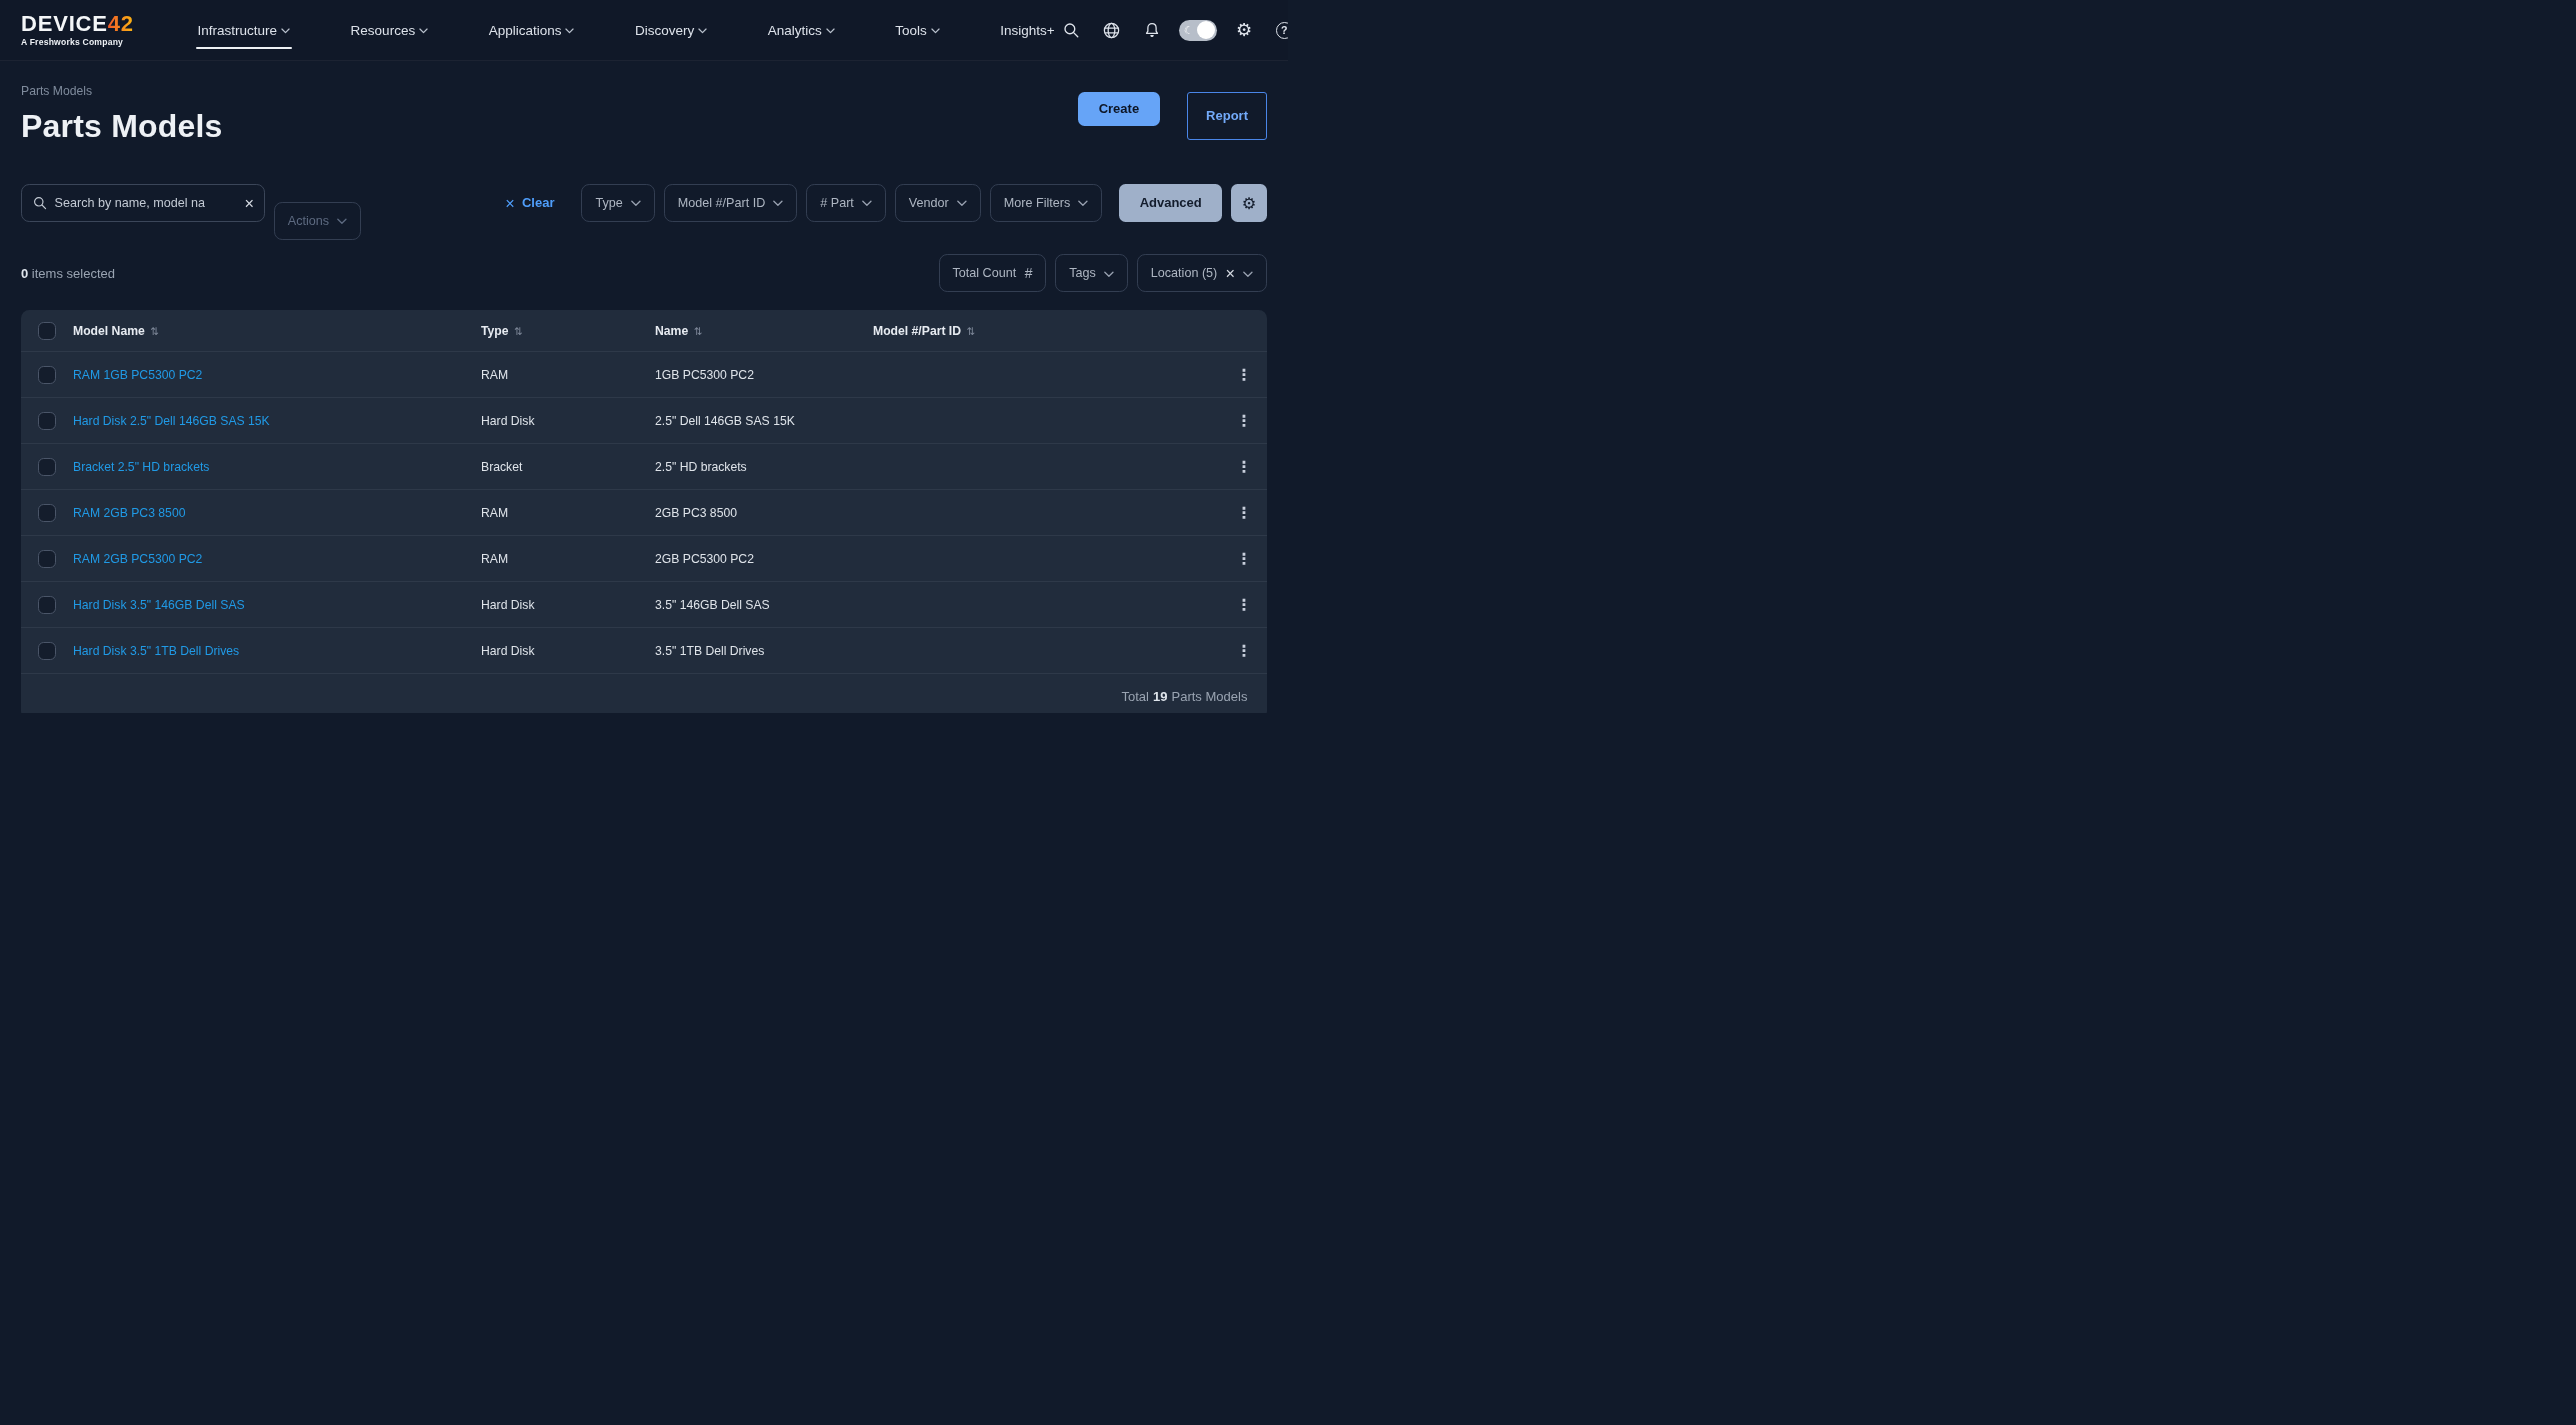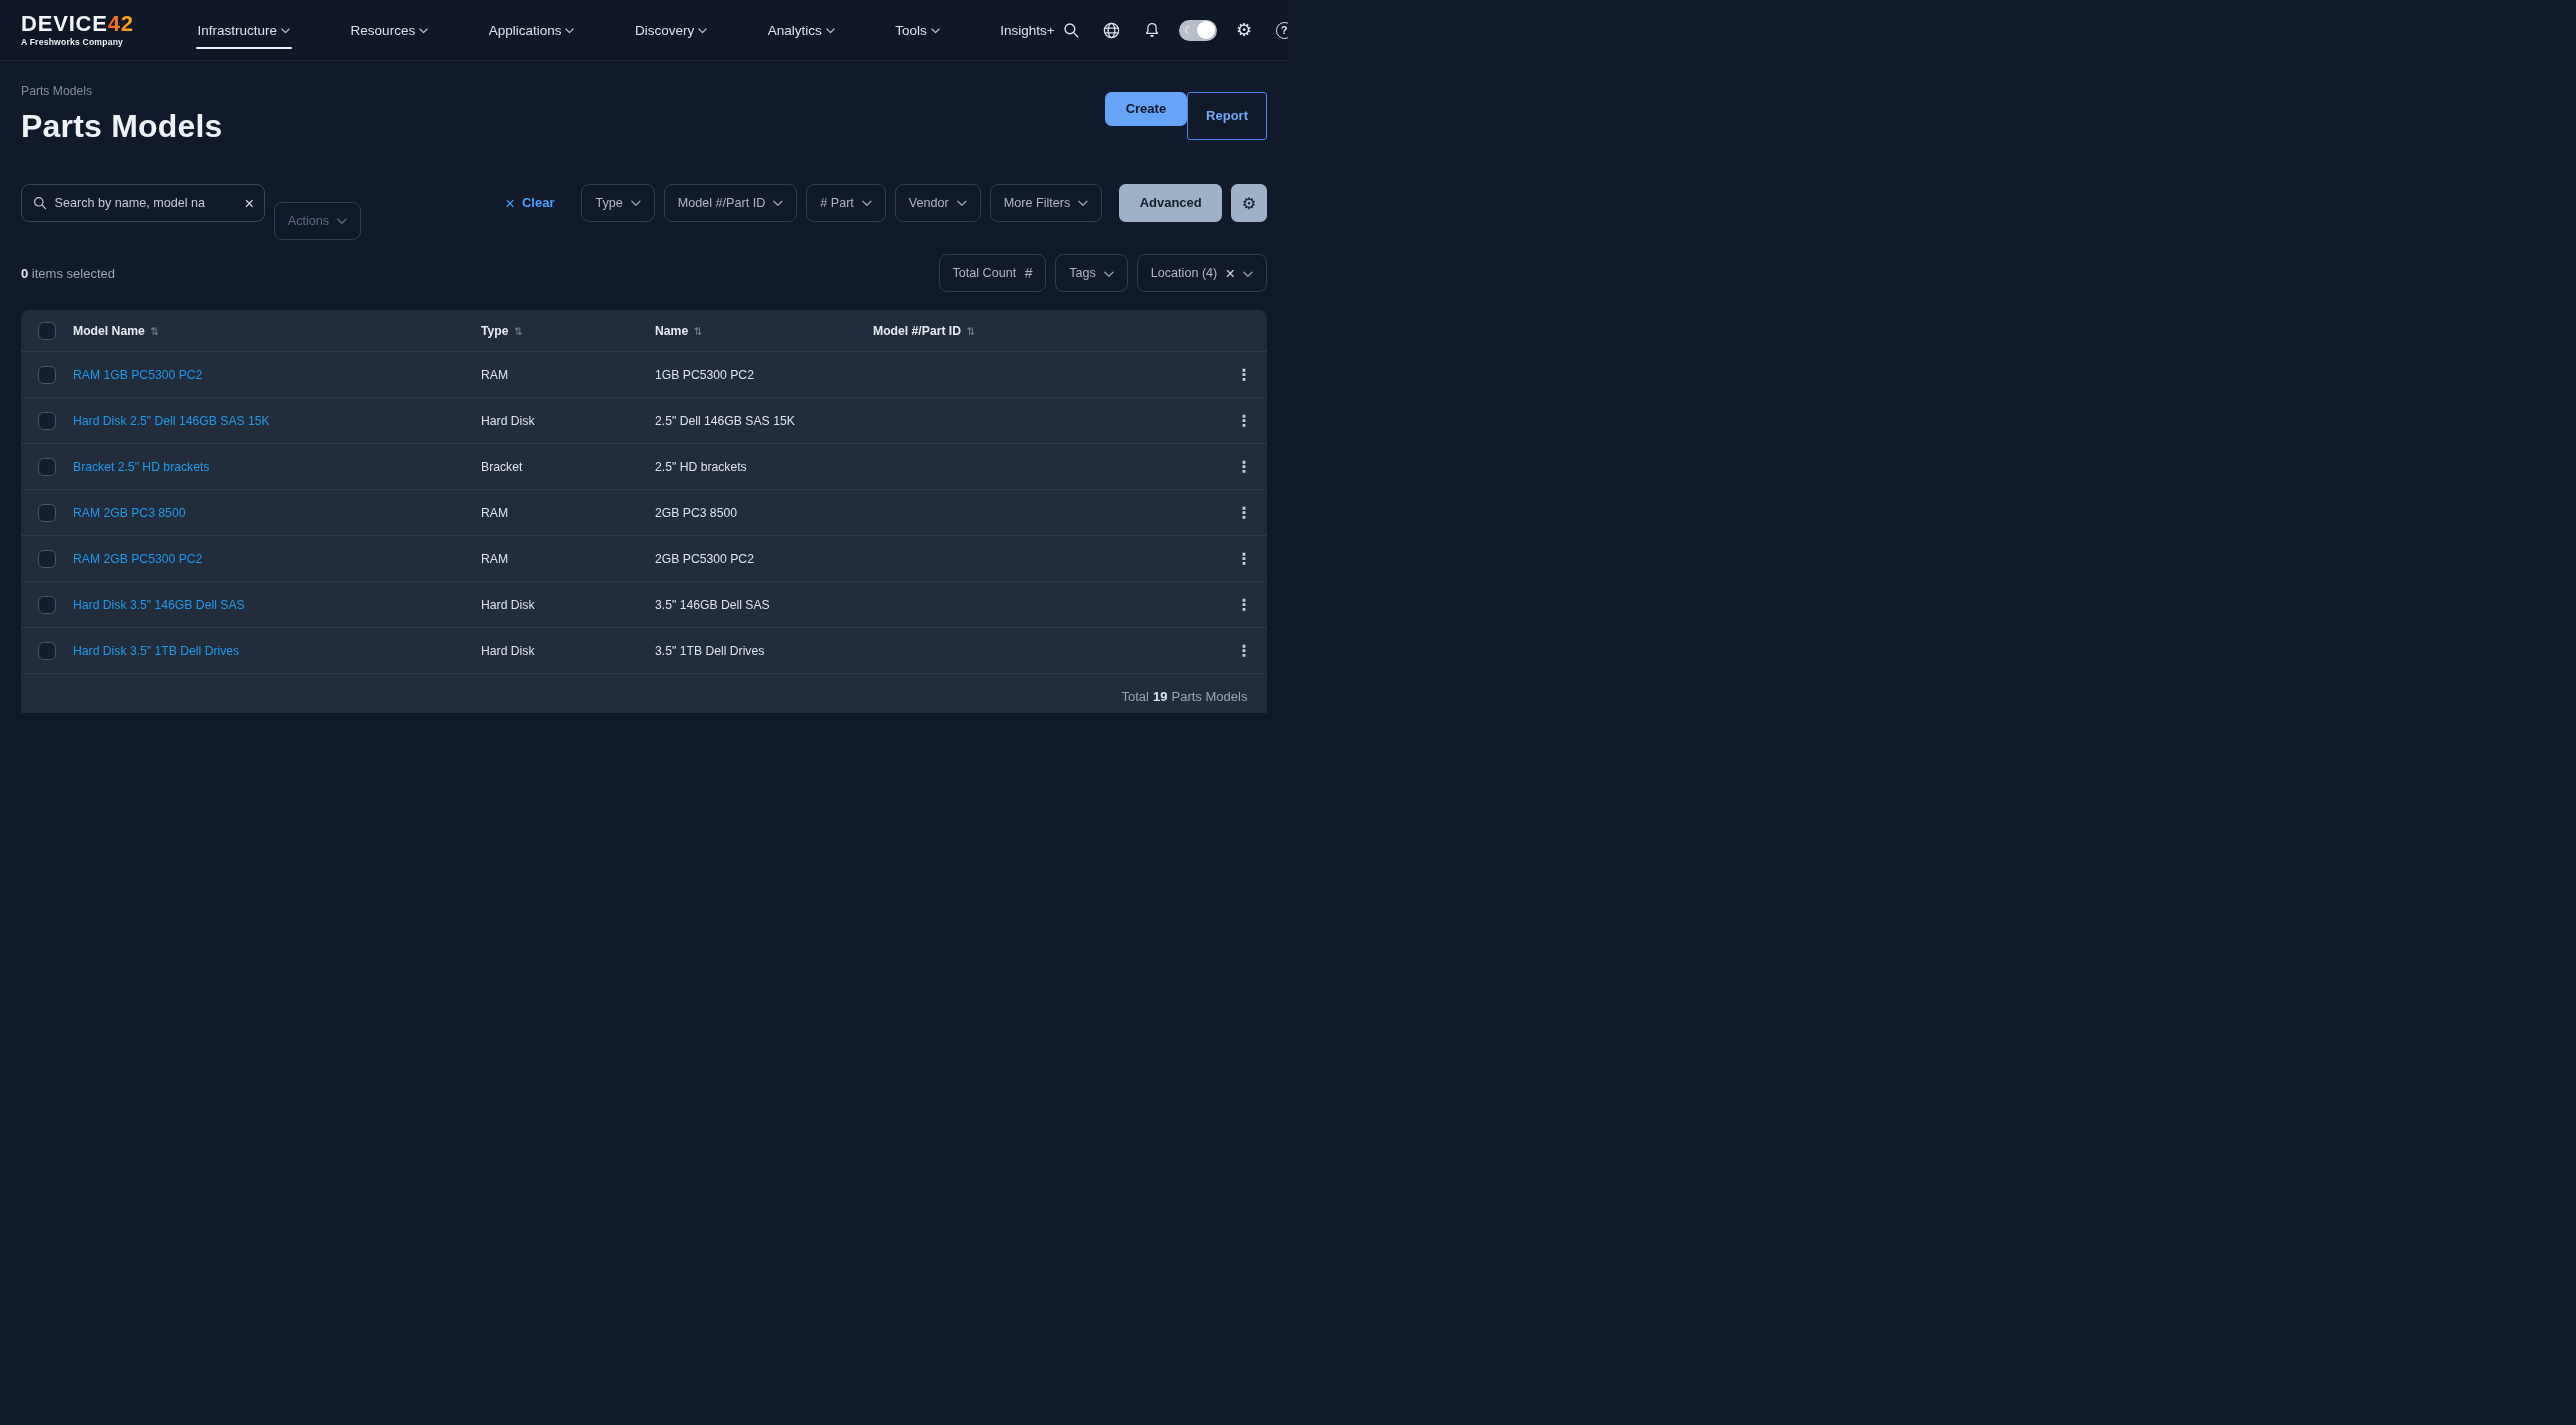--- a/index.html
+++ b/index.html
@@ -59,21 +59,21 @@
   }
   .avatar {
     width:31px; height:31px; border-radius:10.6px; background:#e9edf2;
     display:flex; align-items:center; justify-content:center;
     font-weight:700; font-size:14px; color:#16202f; cursor:pointer; margin-left:3.3px;
   }
   
   .page-head { display:flex; align-items:flex-end; padding:23px 21px 0 21px; }
   .breadcrumb { font-size:12.2px; color:#7f8b9c; cursor:pointer; }
   .page-title { font-size:32px; font-weight:800; color:#eef1f5; margin-top:9.8px; letter-spacing:0.2px; }
-  .head-actions { margin-left:auto; display:flex; gap:0; padding-bottom:4.9px; }
+  .head-actions { margin-left:auto; display:flex; gap:27px; padding-bottom:4.9px; }
   .btn-create {
     background:#66a4f7; color:#0d1524; border:none; border-radius:6.5px;
     font-size:13px; font-weight:700; padding:0 21px; height:34px; cursor:pointer;
     font-family:inherit;
   }
   .btn-report {
     background:transparent; color:#73aaf9; border:1.2px solid #4a86e8; border-radius:3px;
     font-size:13px; font-weight:700; padding:0 18px; height:48px; cursor:pointer;
     font-family:inherit;
   }
@@ -323,21 +323,21 @@
       <span>Total Count</span>
       <span class="hash-glyph">#</span>
     </button>
     <button class="chip">
       <span>Tags</span>
       <svg class="chev chev-svg" width="9.8" height="6.5" viewBox="0 0 12 8">
           <polyline points="1,1.5 6,6.5 11,1.5" fill="none" stroke="currentColor" stroke-width="1.6" stroke-linecap="round" stroke-linejoin="round"></polyline>
         </svg>
     </button>
     <button class="chip">
-      <span>Location (4)</span>
+      <span>Location (5)</span>
       <span class="x-glyph">×</span>
       <svg class="chev chev-svg" width="9.8" height="6.5" viewBox="0 0 12 8">
           <polyline points="1,1.5 6,6.5 11,1.5" fill="none" stroke="currentColor" stroke-width="1.6" stroke-linecap="round" stroke-linejoin="round"></polyline>
         </svg>
     </button>
   </div>
 </div>
 
 <div class="table-card">
   <div class="t-row t-head">

